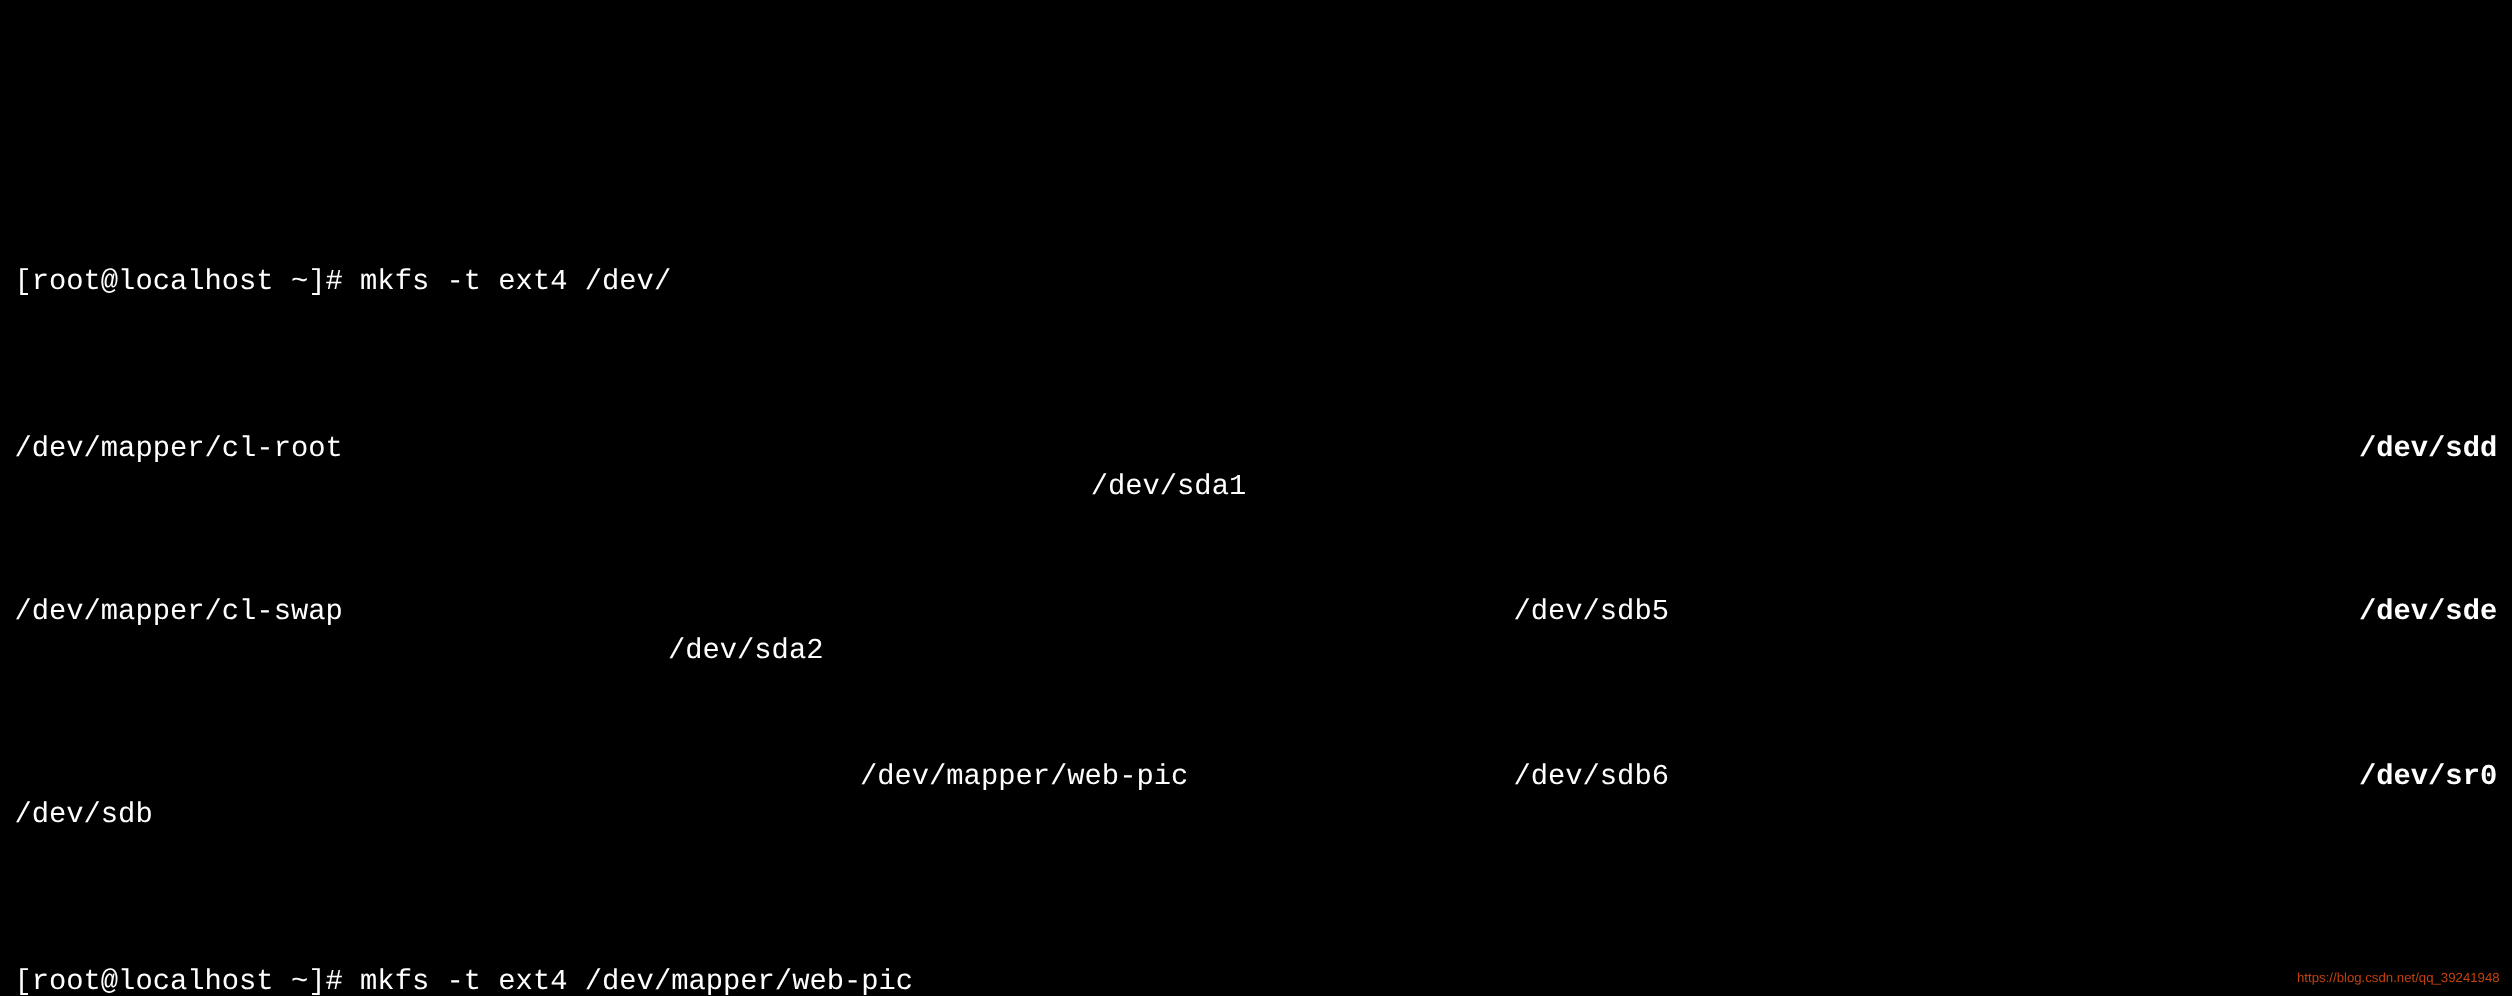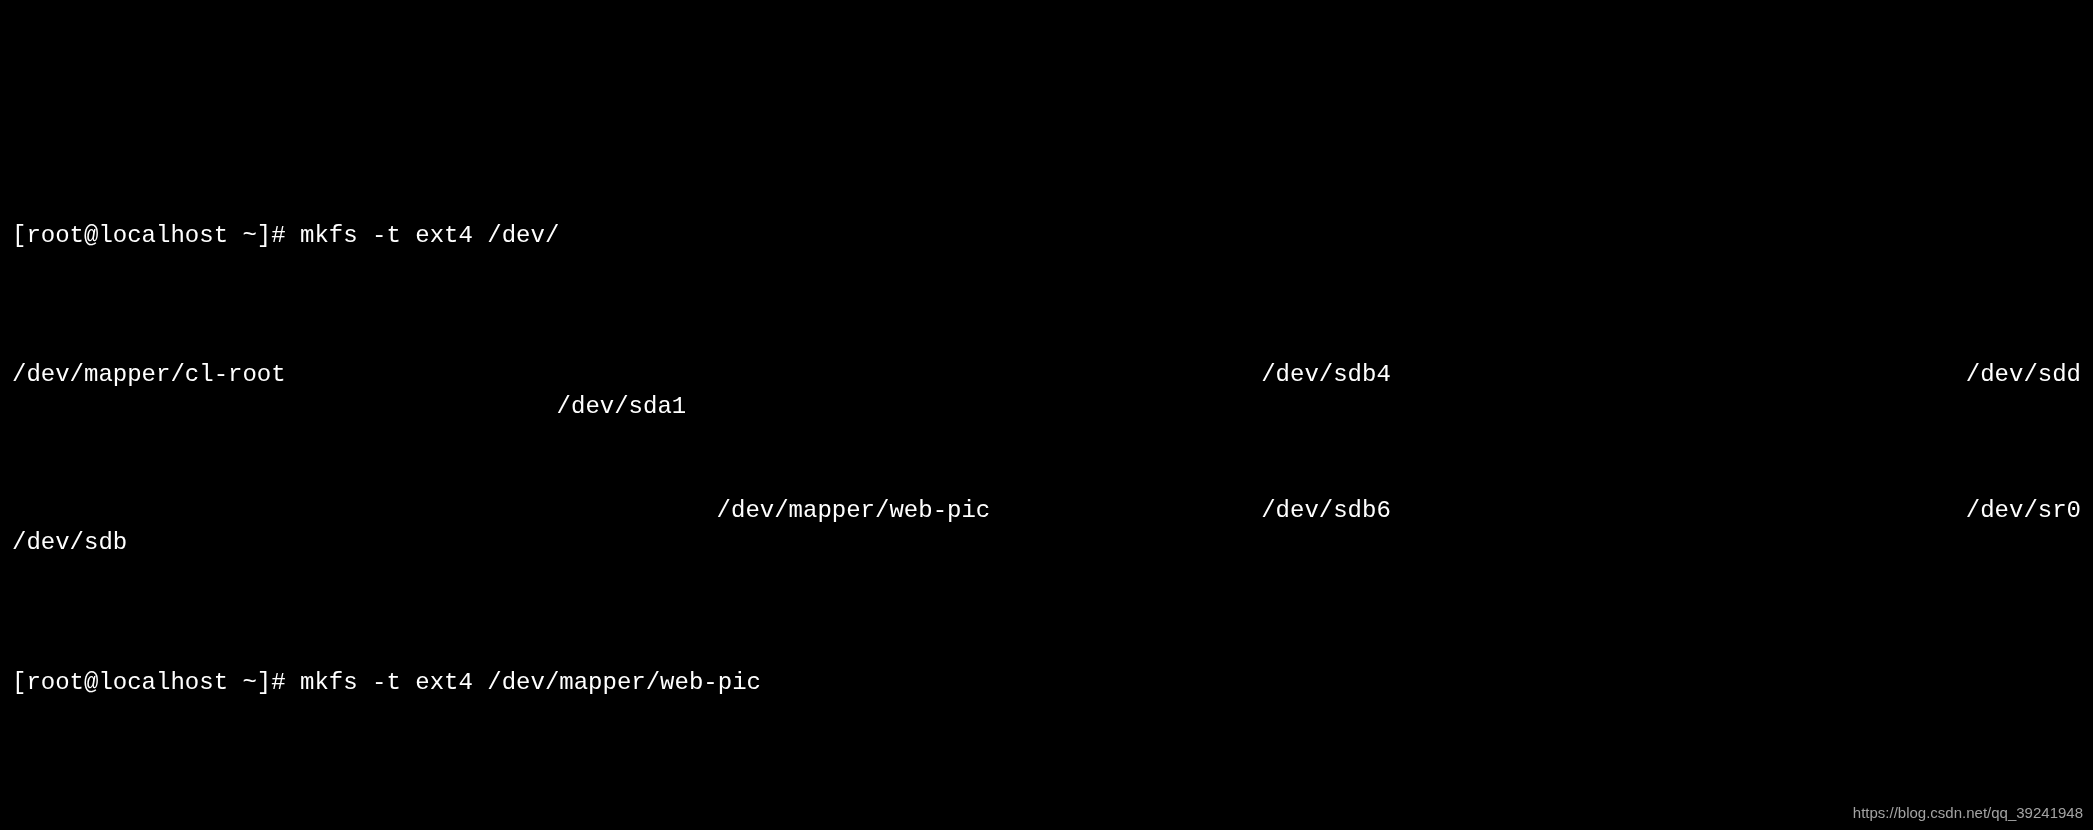--- a/index.html
+++ b/index.html
@@ -26,44 +26,49 @@
     .device-row {
       display: flex;
       justify-content: space-between;
     }
     .device-col {
       display: inline-block;
     }
     .col1 { width: 340px; }
     .col2 { width: 500px; margin-top: 32px; }
     .col3 { width: 500px; }
-    .col4 { width: auto; }
+    .col4 { width: auto; font-weight: bold; }
     .watermark {
       position: absolute;
       bottom: 6px;
       right: 10px;
-      font-size: 15px;
-      color: #a3a3a3;
+      font-size: 11px;
+      color: #c2410c;
       font-family: Arial, sans-serif;
       white-space: normal;
     }
   </style>
 </head>
 <body>
 
 
 
 <div>
   <div class="terminal-line"><span>[root@localhost ~]#</span> <span>mkfs -t ext4 /dev/</span></div>
 
   <div class="device-row">
     <span class="device-col col1">/dev/mapper/cl-root</span>
     <span class="device-col col2">/dev/sda1</span>
-    <span class="device-col col3">/dev/sdb4</span>
     <span class="device-col col4">/dev/sdd</span>
+  </div>
+  <div class="device-row">
+    <span class="device-col col1">/dev/mapper/cl-swap</span>
+    <span class="device-col col2">/dev/sda2</span>
+    <span class="device-col col3">/dev/sdb5</span>
+    <span class="device-col col4">/dev/sde</span>
   </div>
   <div class="device-row">
     <span class="device-col col2">/dev/sdb</span>
     <span class="device-col col1">/dev/mapper/web-pic</span>
     <span class="device-col col3">/dev/sdb6</span>
     <span class="device-col col4">/dev/sr0</span>
   </div>
 
   <div class="terminal-line"><span>[root@localhost ~]#</span> <span>mkfs -t ext4 /dev/mapper/web-pic</span></div>
 

